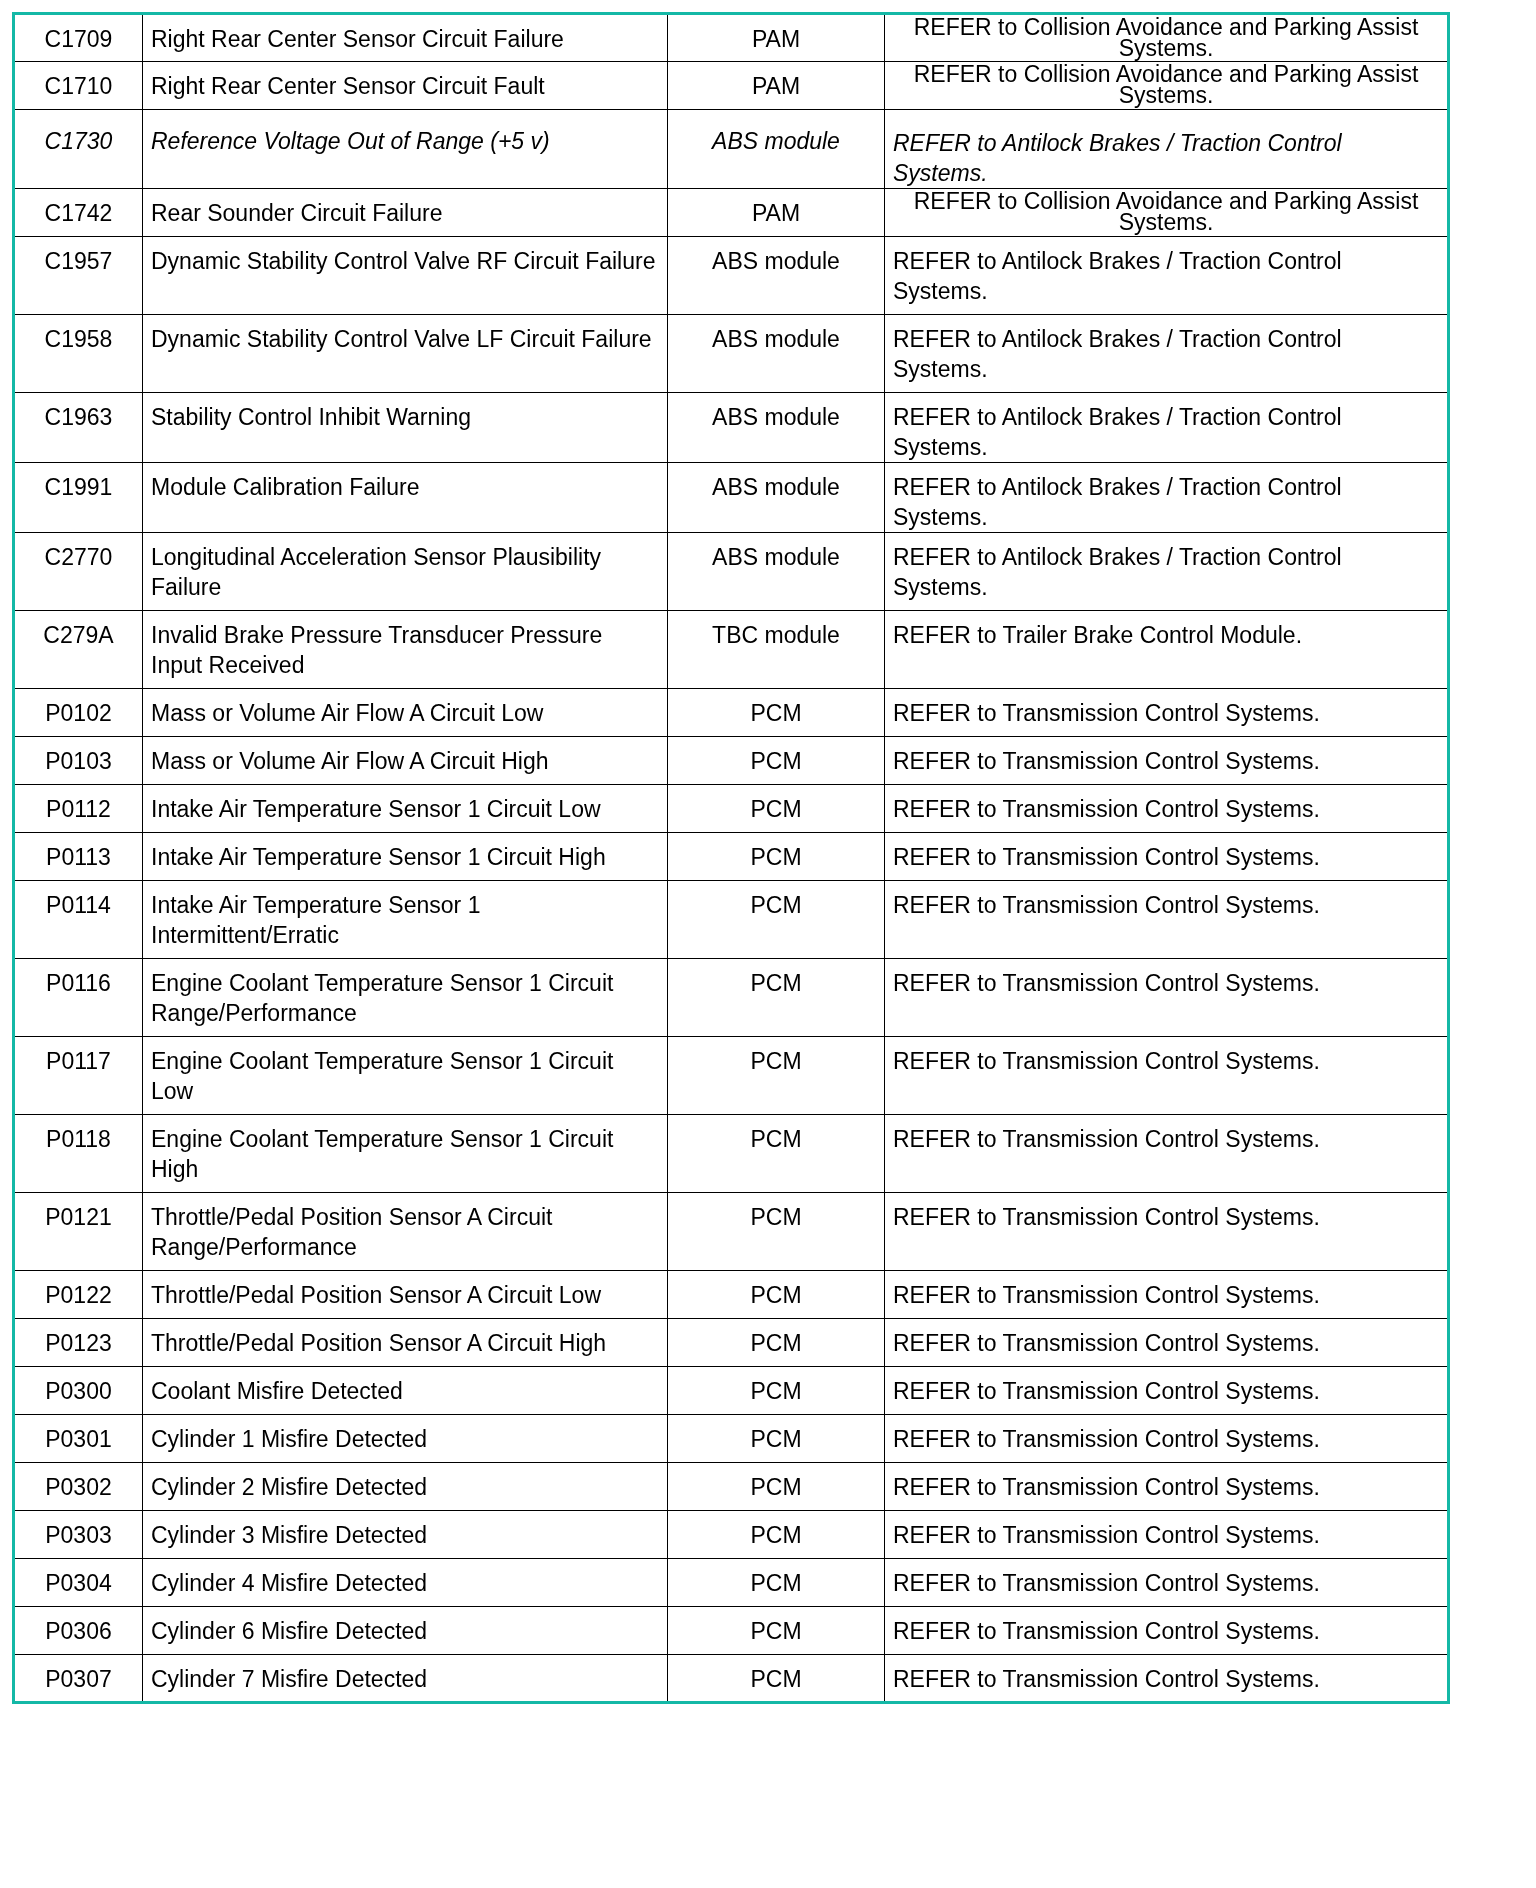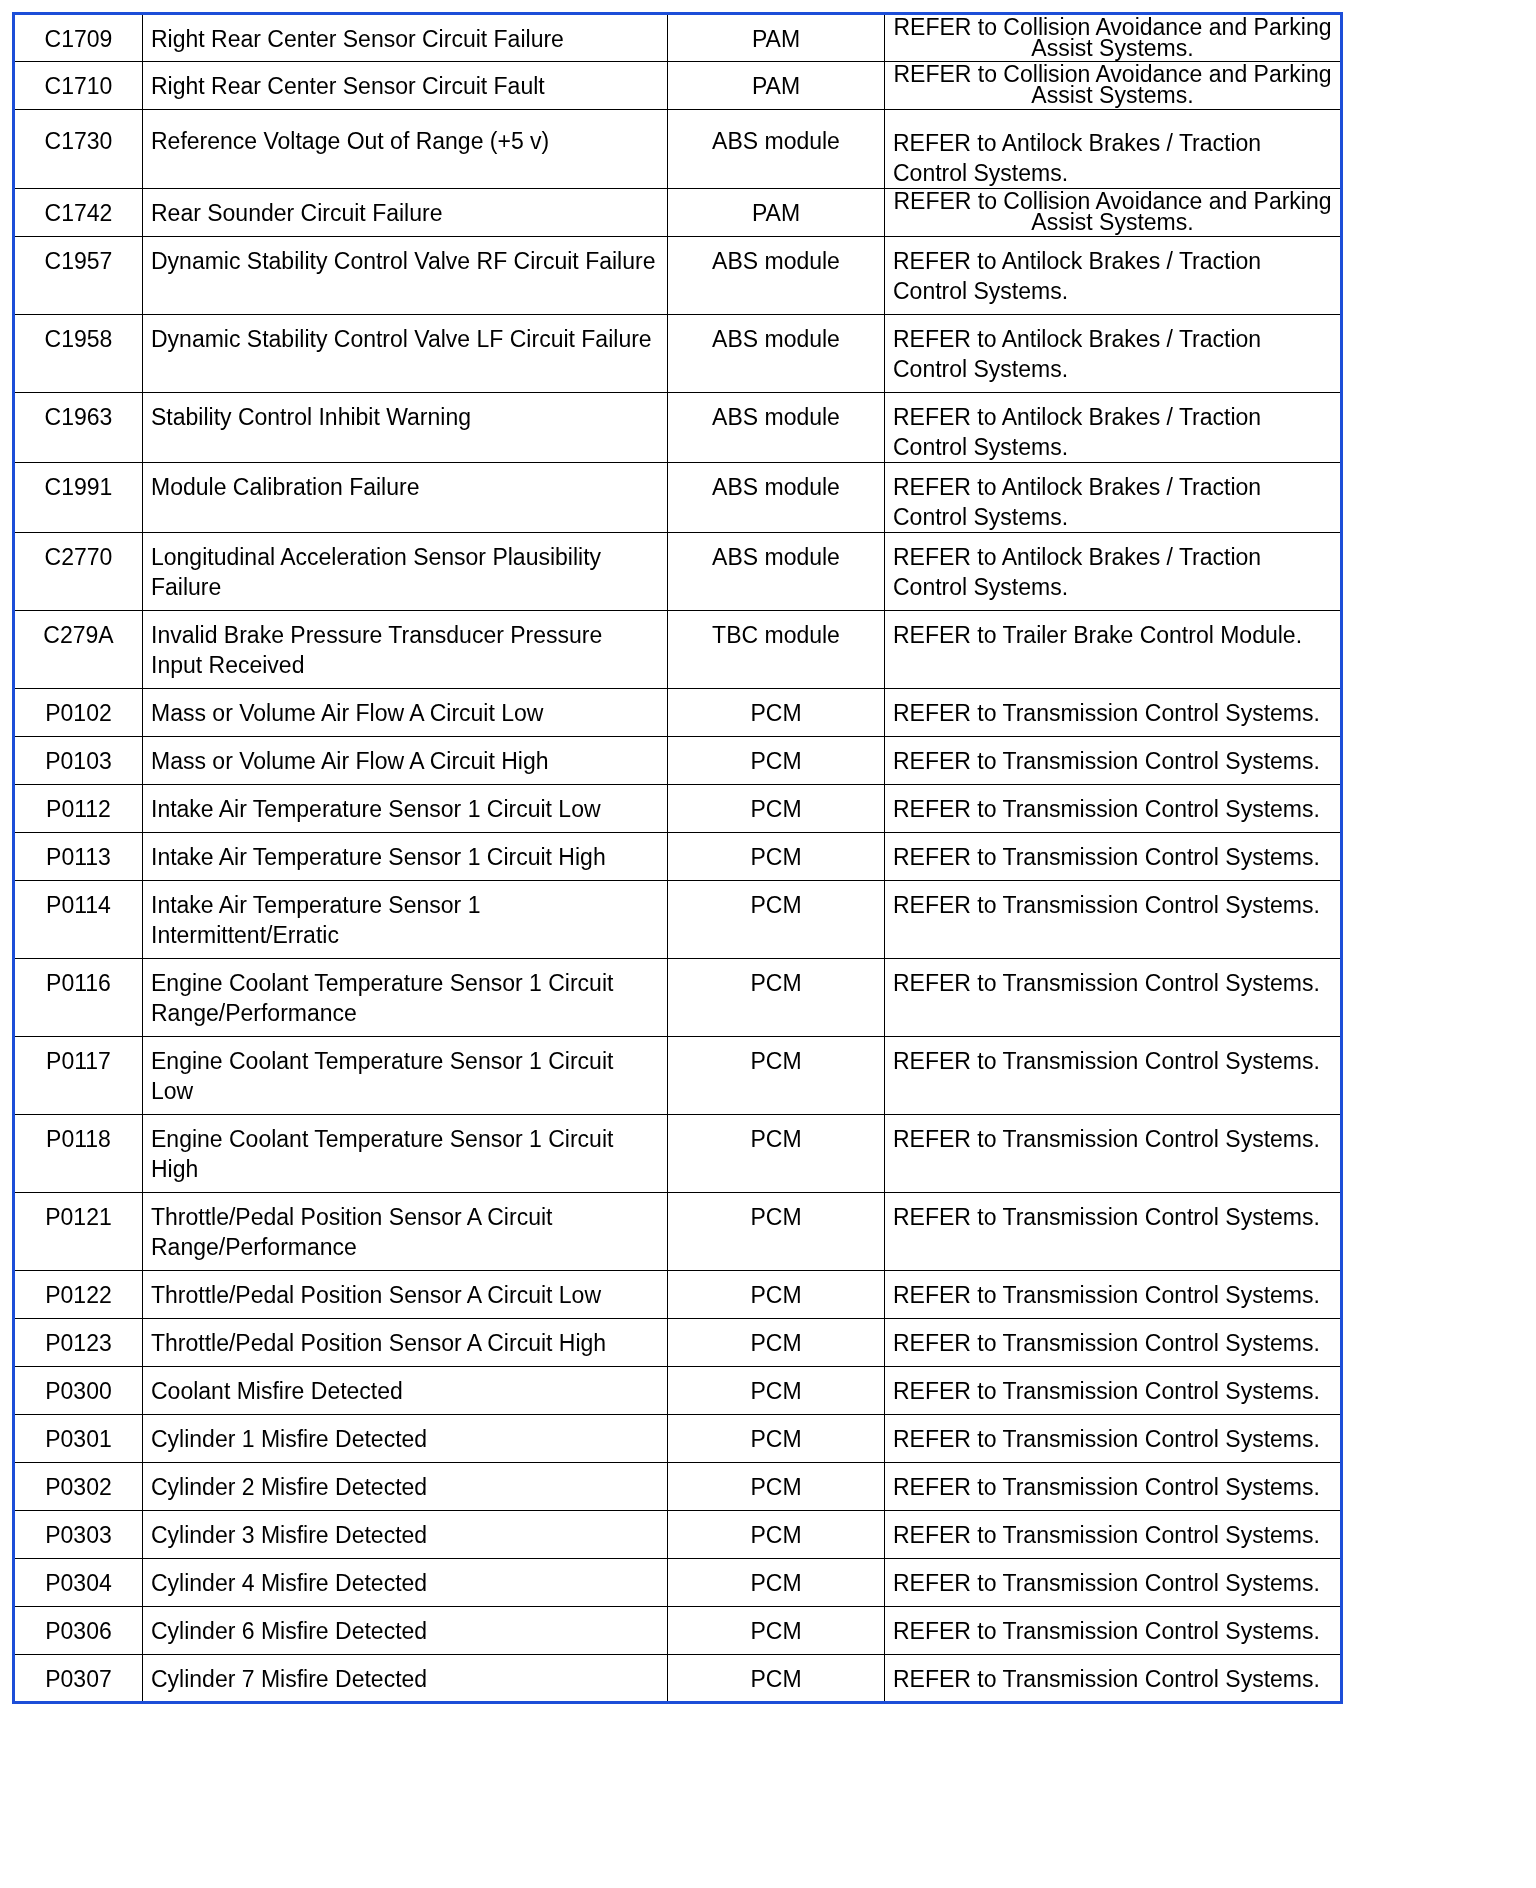--- a/index.html
+++ b/index.html
@@ -1,31 +1,31 @@
 <!DOCTYPE html>
 <html><head>
 <meta charset="utf-8">
 <style>
   html, body { margin: 0; padding: 0; background: #ffffff; }
   body { width: 1536px; height: 1888px; position: relative; overflow: hidden;
          font-family: "Liberation Sans", sans-serif; color: #000; }
-  table.dtc { position: absolute; left: 12px; top: 12px; width: 1331px;
-              border-collapse: collapse; border: 3px solid #1d4ed8; table-layout: fixed; }
+  table.dtc { position: absolute; left: 12px; top: 12px; width: 1438px;
+              border-collapse: collapse; border: 3px solid #14b8a6; table-layout: fixed; }
   table.dtc td { border: 1.5px solid #000; vertical-align: top; font-size: 23px;
                  line-height: 30px; padding: 9px 8px 0 8px; }
   table.dtc td.code { width: 119px; text-align: center; padding-left: 4px; padding-right: 4px; }
   table.dtc td.desc { width: 508px; margin-left: 39px; }
   table.dtc td.mod  { width: 200px; text-align: center; }
   table.dtc td.act  { }
   table.dtc td.act.tight { line-height: 21px; padding-top: 2px; text-align: center; }
   table.dtc td.act.mid { padding-top: 18px; }
   table.dtc td.codemid, table.dtc td.descmid, table.dtc td.modmid { padding-top: 16px; }
   tr.single { height: 48px; }
   tr.double { height: 78px; }
-  tr.tall { height: 55px; }
+  tr.tall { height: 55px; font-style: italic; }
 </style>
 </head>
 <body>
 
 <table class="dtc">
   <tbody id="dtc-body">
       <tr class="single">
         <td class="code">C1709</td>
         <td class="desc">Right Rear Center Sensor Circuit Failure</td>
         <td class="mod">PAM</td>

